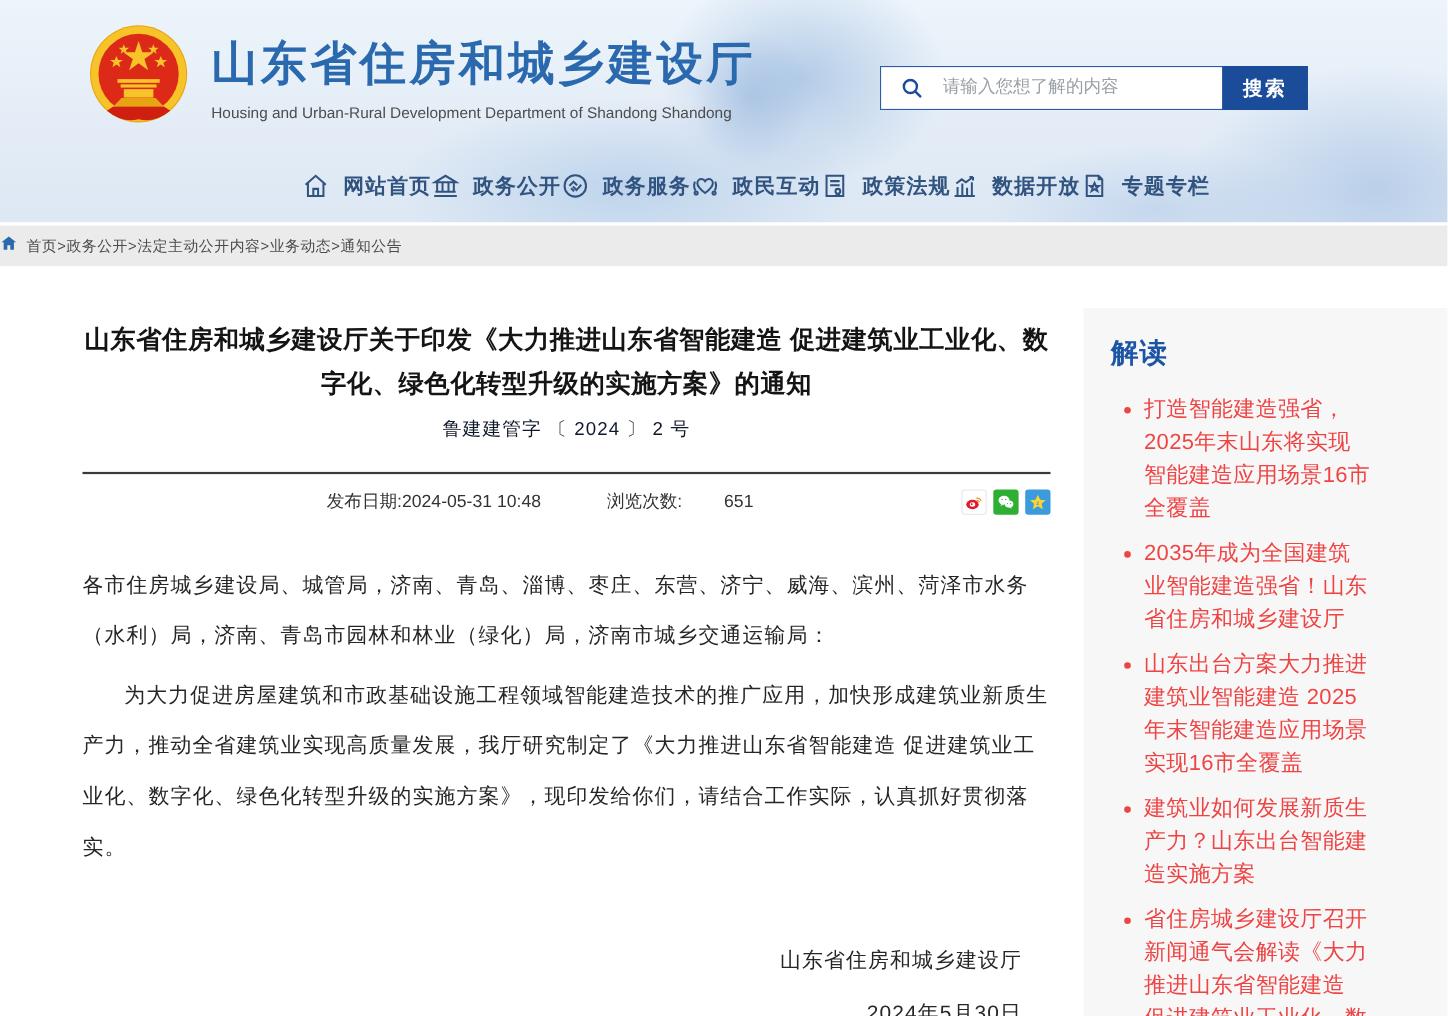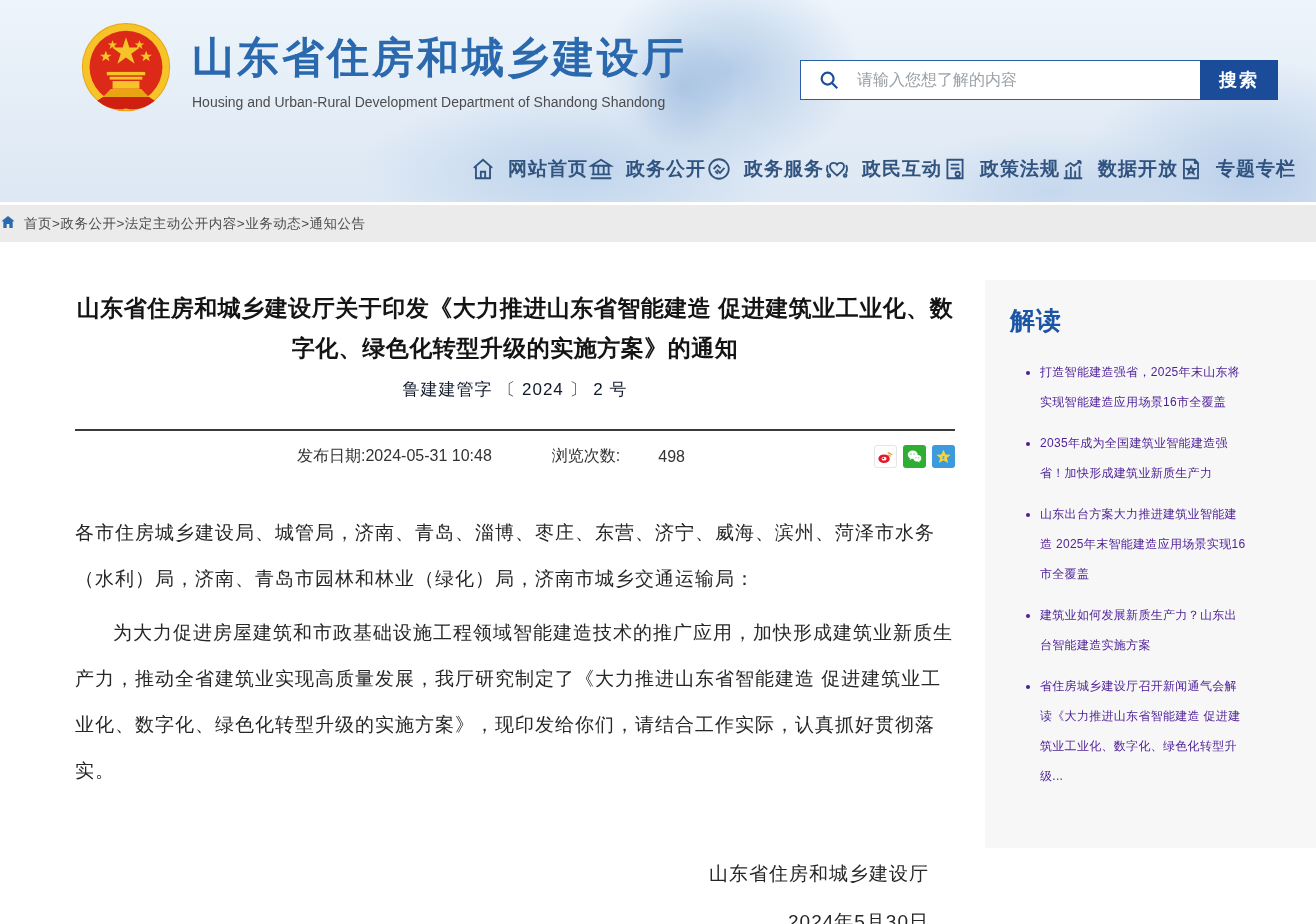--- a/index.html
+++ b/index.html
@@ -21,30 +21,30 @@
   .mountain-sketch { position:absolute; left:628px; top:28px; width:110px; height:120px;
     background:radial-gradient(closest-side,rgba(120,160,210,.35),rgba(120,160,210,0)); border-radius:40%; }
 
   .brand { position:absolute; left:78px; top:22px; display:flex; align-items:center; }
   .emblem { width:96px; height:96px; flex:none; }
   .brand-text { margin-left:18px; }
   .site-title { font-size:42px; font-weight:bold; color:#2a69ae; letter-spacing:3px;
     font-family:"Liberation Sans","DejaVu Sans",sans-serif; }
   .site-subtitle { margin-top:8px; font-size:14px; color:#4d4d4d; }
 
-  .search-bar { position:absolute; left:800px; top:60px; width:478px; height:40px;
+  .search-bar { position:absolute; left:800px; top:60px; width:389px; height:40px;
     display:flex; border:1px solid #2a5ca8; background:#fff; }
   .search-icon-wrap { width:56px; display:flex; align-items:center; justify-content:center; }
   .search-input { flex:1; border:none; outline:none; font-size:16px; color:#333; background:transparent; }
   .search-input::placeholder { color:#9aa0a6; }
   .search-btn { width:78px; height:40px; margin:-1px -1px -1px 0; border:none; cursor:pointer;
     background:#1b4c9a; color:#fff; font-size:18px; font-weight:bold; letter-spacing:2px; }
 
   .main-nav { position:absolute; left:78px; right:20px; top:142px; height:54px;
-    display:flex; align-items:center; justify-content:flex-end; }
+    display:flex; align-items:center; justify-content:center; }
   .nav-item { display:flex; align-items:center; gap:12px; cursor:pointer; }
   .nav-item svg { width:26px; height:26px; stroke:#31537f; fill:none; stroke-width:1.7; }
   .nav-label { font-size:19px; font-weight:bold; color:#31537f; letter-spacing:1px; }
 
   
   .breadcrumb-bar { width:100%; height:37px; background:#ebebeb; display:flex; align-items:center;
     margin-top:3px; }
   .crumb-home svg { width:16px; height:16px; fill:#2a69ae; }
   .crumb-text { margin-left:8px; font-size:13.5px; color:#4c4c4c; letter-spacing:.5px; }
 
@@ -72,21 +72,21 @@
   .article-body p.indent { text-indent:2em; margin-top:8px; }
 
   .signature { margin-top:56px; text-align:right; padding-right:26px;
     font-size:19px; color:#262626; line-height:48px; letter-spacing:1px; }
 
   
   .sidebar { width:331px; flex:none; margin-left:30px; margin-top:38px;
     background:#f7f7f8; padding:24px 69px 46px 25px; min-height:480px; }
   .sidebar-heading { font-size:25px; font-weight:bold; color:#1d55a5; letter-spacing:1px; }
   .sidebar-list { margin-top:20px; list-style:disc outside; padding-left:30px; }
-  .sidebar-list li { font-size:12px; color:#4c1d95; line-height:30px; margin-bottom:11px;
+  .sidebar-list li { font-size:20px; color:#ef4444; line-height:30px; margin-bottom:11px;
     cursor:pointer; letter-spacing:.3px; }
 </style>
 </head>
 <body>
 
 <header class="site-header">
   <div class="wash wash1"></div>
   <div class="wash wash2"></div>
   <div class="wash wash3"></div>
   <div class="wash wash4"></div>
@@ -194,21 +194,21 @@
   <main class="article-col">
     <h1 class="article-title">山东省住房和城乡建设厅关于印发《大力推进山东省智能建造 促进建筑业工业化、数字化、绿色化转型升级的实施方案》的通知</h1>
     <div class="doc-number">鲁建建管字 〔 2024 〕 2 号</div>
     <hr class="title-rule">
 
     <div class="meta-row">
       <span class="meta-publish">
         <span>发布日期:</span><span>2024-05-31 10:48</span>
       </span>
       <span class="meta-views-label">浏览次数:</span>
-      <span class="meta-views-value">498</span>
+      <span class="meta-views-value">651</span>
       <span class="share-icons">
         <span class="share-icon share-weibo">
           <svg width="17" height="17" viewBox="0 0 24 24">
             <ellipse cx="10" cy="15" rx="8" ry="6" fill="#e6162d"></ellipse>
             <ellipse cx="10" cy="15" rx="3.5" ry="2.8" fill="#fff"></ellipse>
             <circle cx="9" cy="14.5" r="1.2" fill="#772603"></circle>
             <path d="M15 7 Q19 6 21 10" stroke="#f09020" stroke-width="1.8" fill="none"></path>
             <path d="M15.5 10 Q18 9.5 19 12" stroke="#f09020" stroke-width="1.6" fill="none"></path>
           </svg>
         </span>
@@ -241,20 +241,20 @@
     <div class="signature">
       <div>山东省住房和城乡建设厅</div>
       <div>2024年5月30日</div>
     </div>
   </main>
 
   <aside class="sidebar">
     <div class="sidebar-heading">解读</div>
     <ul class="sidebar-list">
       <li>打造智能建造强省，2025年末山东将实现智能建造应用场景16市全覆盖</li>
-      <li>2035年成为全国建筑业智能建造强省！加快形成建筑业新质生产力</li>
+      <li>2035年成为全国建筑业智能建造强省！山东省住房和城乡建设厅</li>
       <li>山东出台方案大力推进建筑业智能建造 2025年末智能建造应用场景实现16市全覆盖</li>
       <li>建筑业如何发展新质生产力？山东出台智能建造实施方案</li>
       <li>省住房城乡建设厅召开新闻通气会解读《大力推进山东省智能建造 促进建筑业工业化、数字化、绿色化转型升级...</li>
     </ul>
   </aside>
 
 </div>
 
 </body></html>

